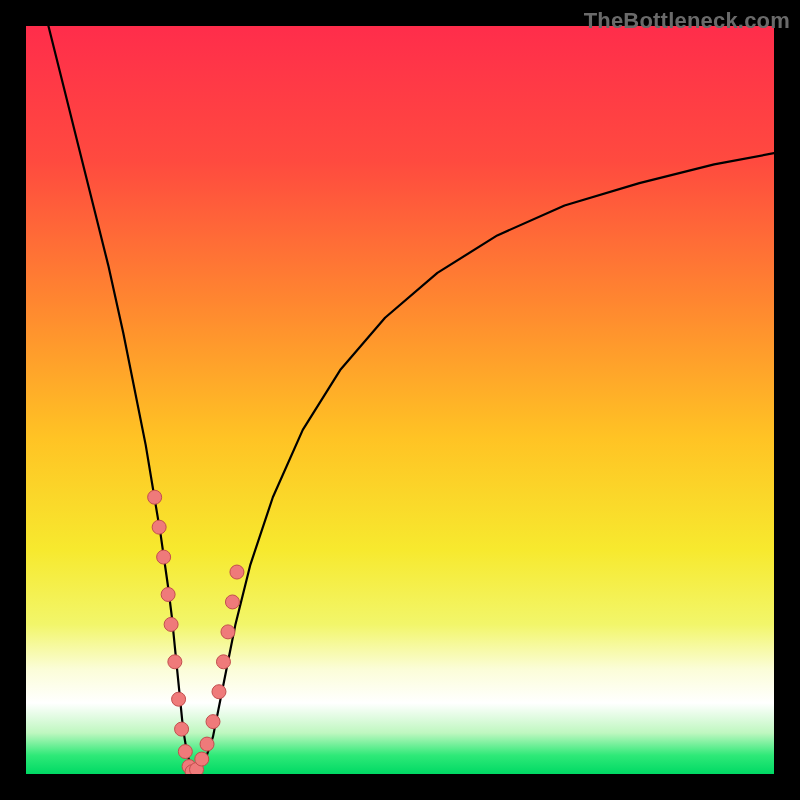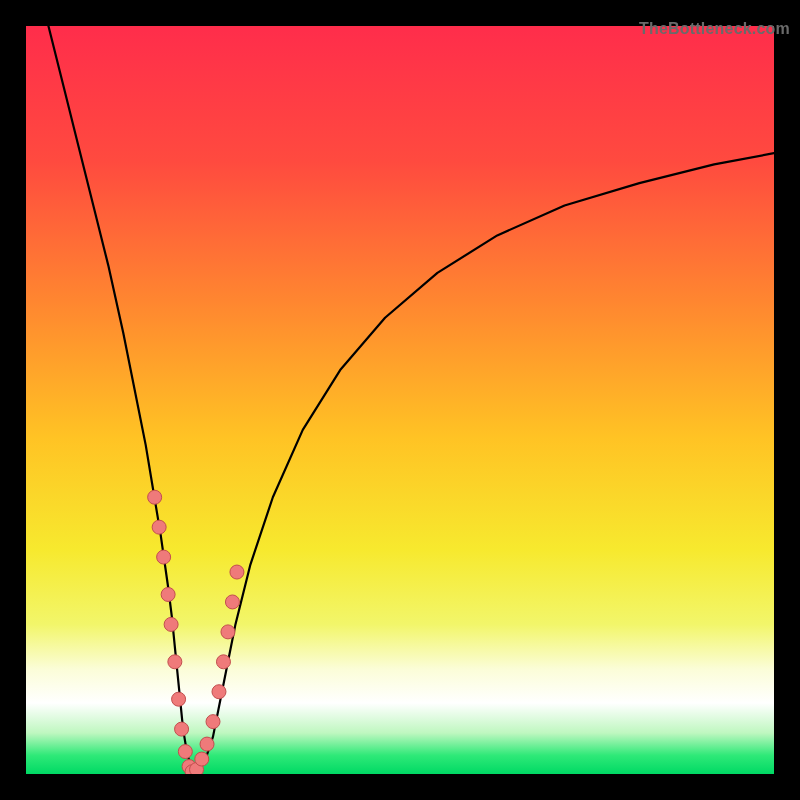--- a/index.html
+++ b/index.html
@@ -68,14 +68,14 @@
           <circle cx="181.02" cy="718.08" r="7" fill="#ef7a7a" stroke="#c24e4e" stroke-width="1"></circle>
           <circle cx="187.00" cy="695.64" r="7" fill="#ef7a7a" stroke="#c24e4e" stroke-width="1"></circle>
           <circle cx="192.98" cy="665.72" r="7" fill="#ef7a7a" stroke="#c24e4e" stroke-width="1"></circle>
           <circle cx="197.47" cy="635.80" r="7" fill="#ef7a7a" stroke="#c24e4e" stroke-width="1"></circle>
           <circle cx="201.96" cy="605.88" r="7" fill="#ef7a7a" stroke="#c24e4e" stroke-width="1"></circle>
           <circle cx="206.45" cy="575.96" r="7" fill="#ef7a7a" stroke="#c24e4e" stroke-width="1"></circle>
           <circle cx="210.94" cy="546.04" r="7" fill="#ef7a7a" stroke="#c24e4e" stroke-width="1"></circle>
         </g>
       </svg>
     </div>
-  <div class="watermark" id="wm" style="color: rgb(106, 106, 106); font-size: 16px; top: 20px; right: 10px;">TheBottleneck.com</div>
+  <div class="watermark" id="wm" style="color: rgb(106, 106, 106); font-size: 22px; top: 8px; right: 10px;">TheBottleneck.com</div>
 </div>
 
 </body></html>

